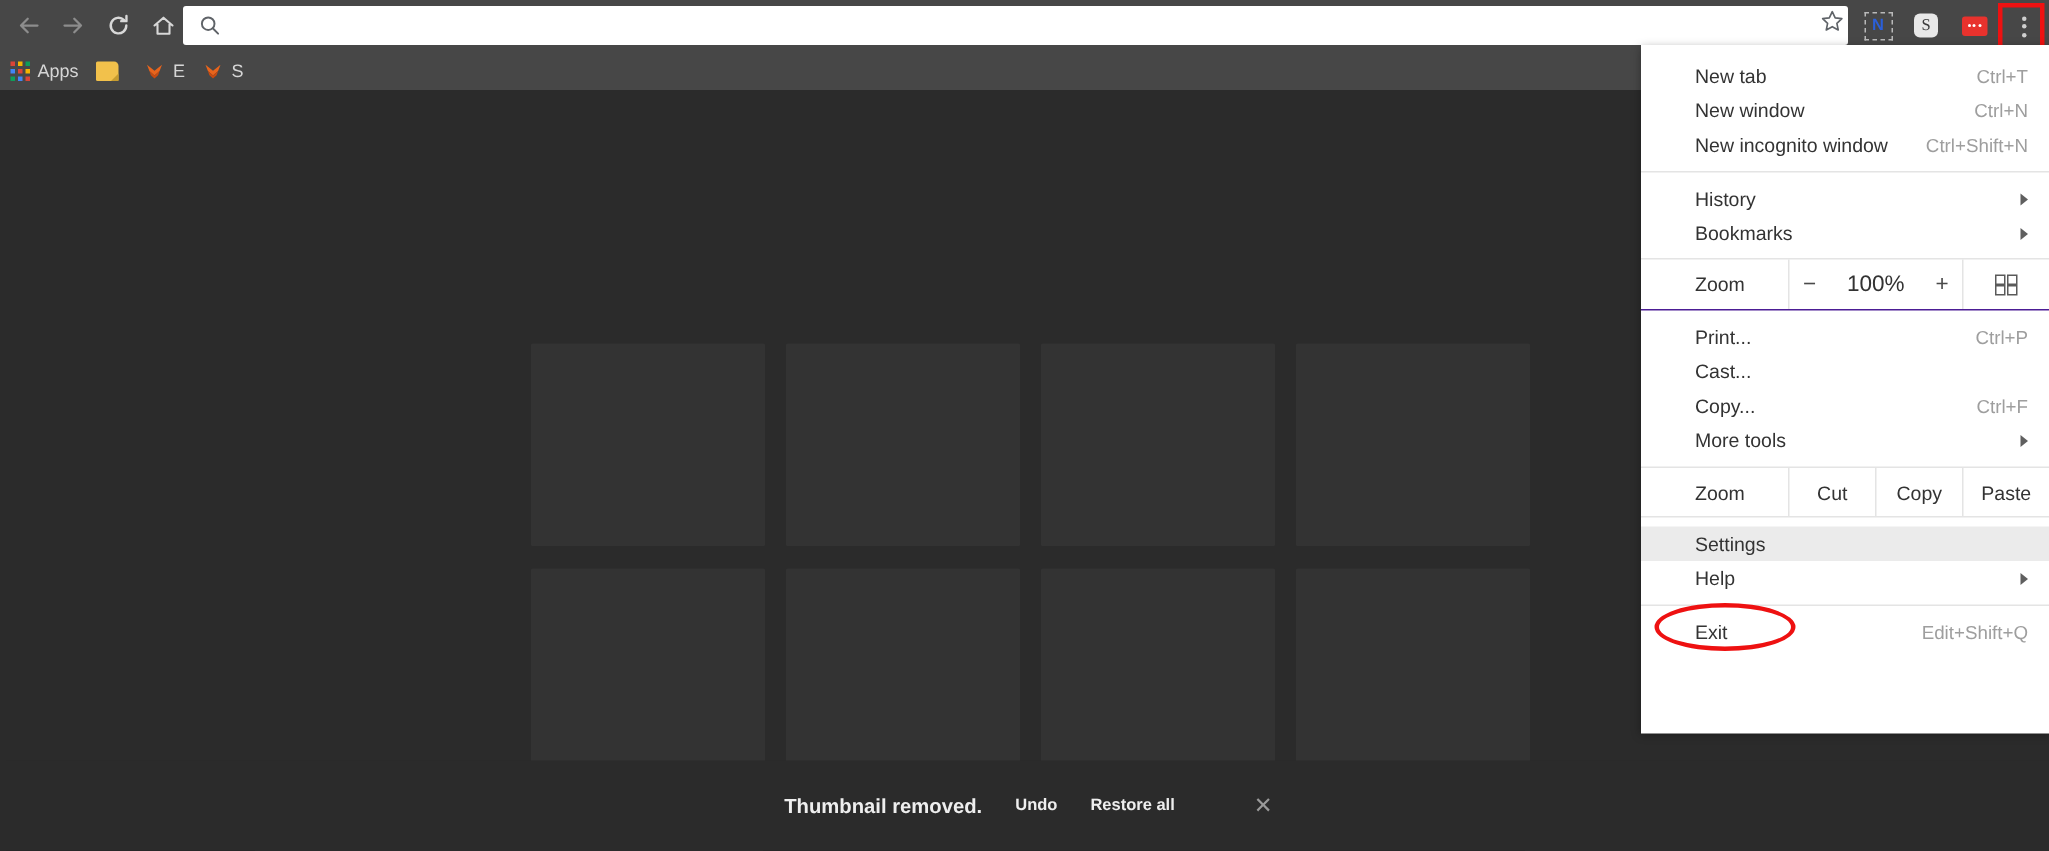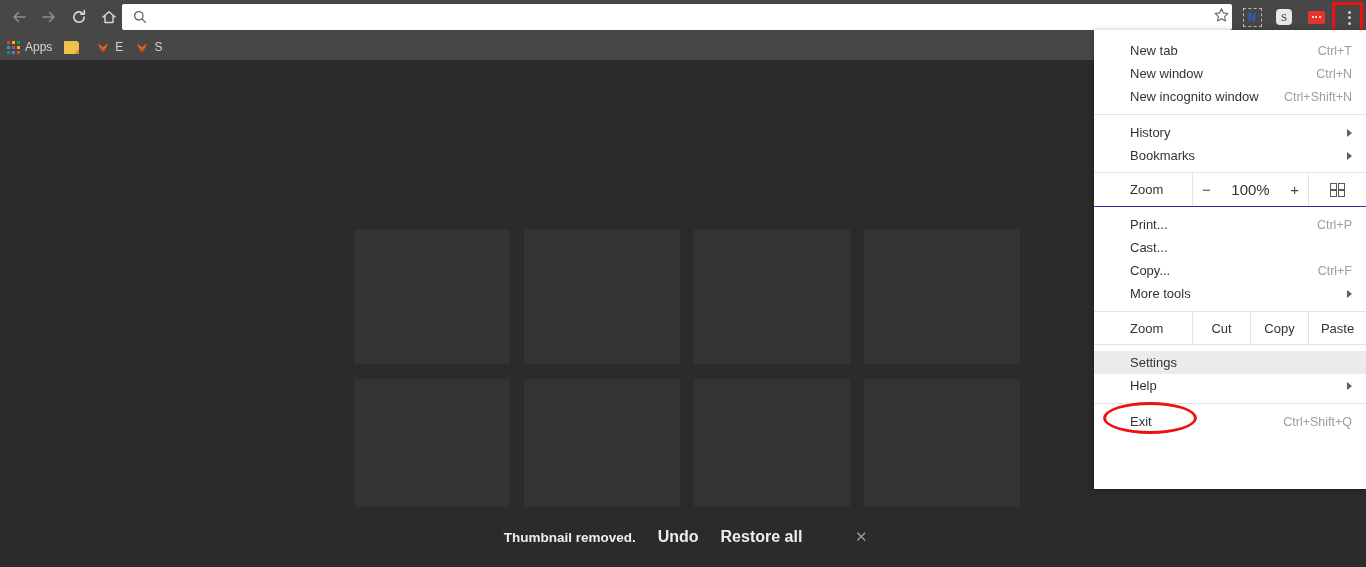--- a/index.html
+++ b/index.html
@@ -234,21 +234,21 @@
     gap: 22px;
     background: #2b2b2b;
   }
   #notification-message {
     font-size: 13.5px;
     font-weight: bold;
     color: #eeeeee;
     font-family: "Liberation Sans", sans-serif;
   }
   .notif-link {
-    font-size: 16px;
+    font-size: 11px;
     font-weight: bold;
     color: #eeeeee;
     font-family: "Liberation Sans", sans-serif;
   }
   #notification-close {
     margin-left: 28px;
     width: 18px; height: 18px;
     display:flex; align-items:center; justify-content:center;
     color: #9a9a9a;
     font-size: 15px;
@@ -623,17 +623,17 @@
   </div>
   <div class="menu-item">
     <span class="menu-label">Help</span>
     <span class="submenu-arrow"></span>
   </div>
 
   <div class="menu-separator"></div>
 
   <div class="menu-item">
     <span class="menu-label">Exit</span>
-    <span class="menu-shortcut">Ctrl+Shift+Q</span>
+    <span class="menu-shortcut">Edit+Shift+Q</span>
   </div>
 </div>
 
 <div id="settings-annotation"></div>
 
 </body></html>

